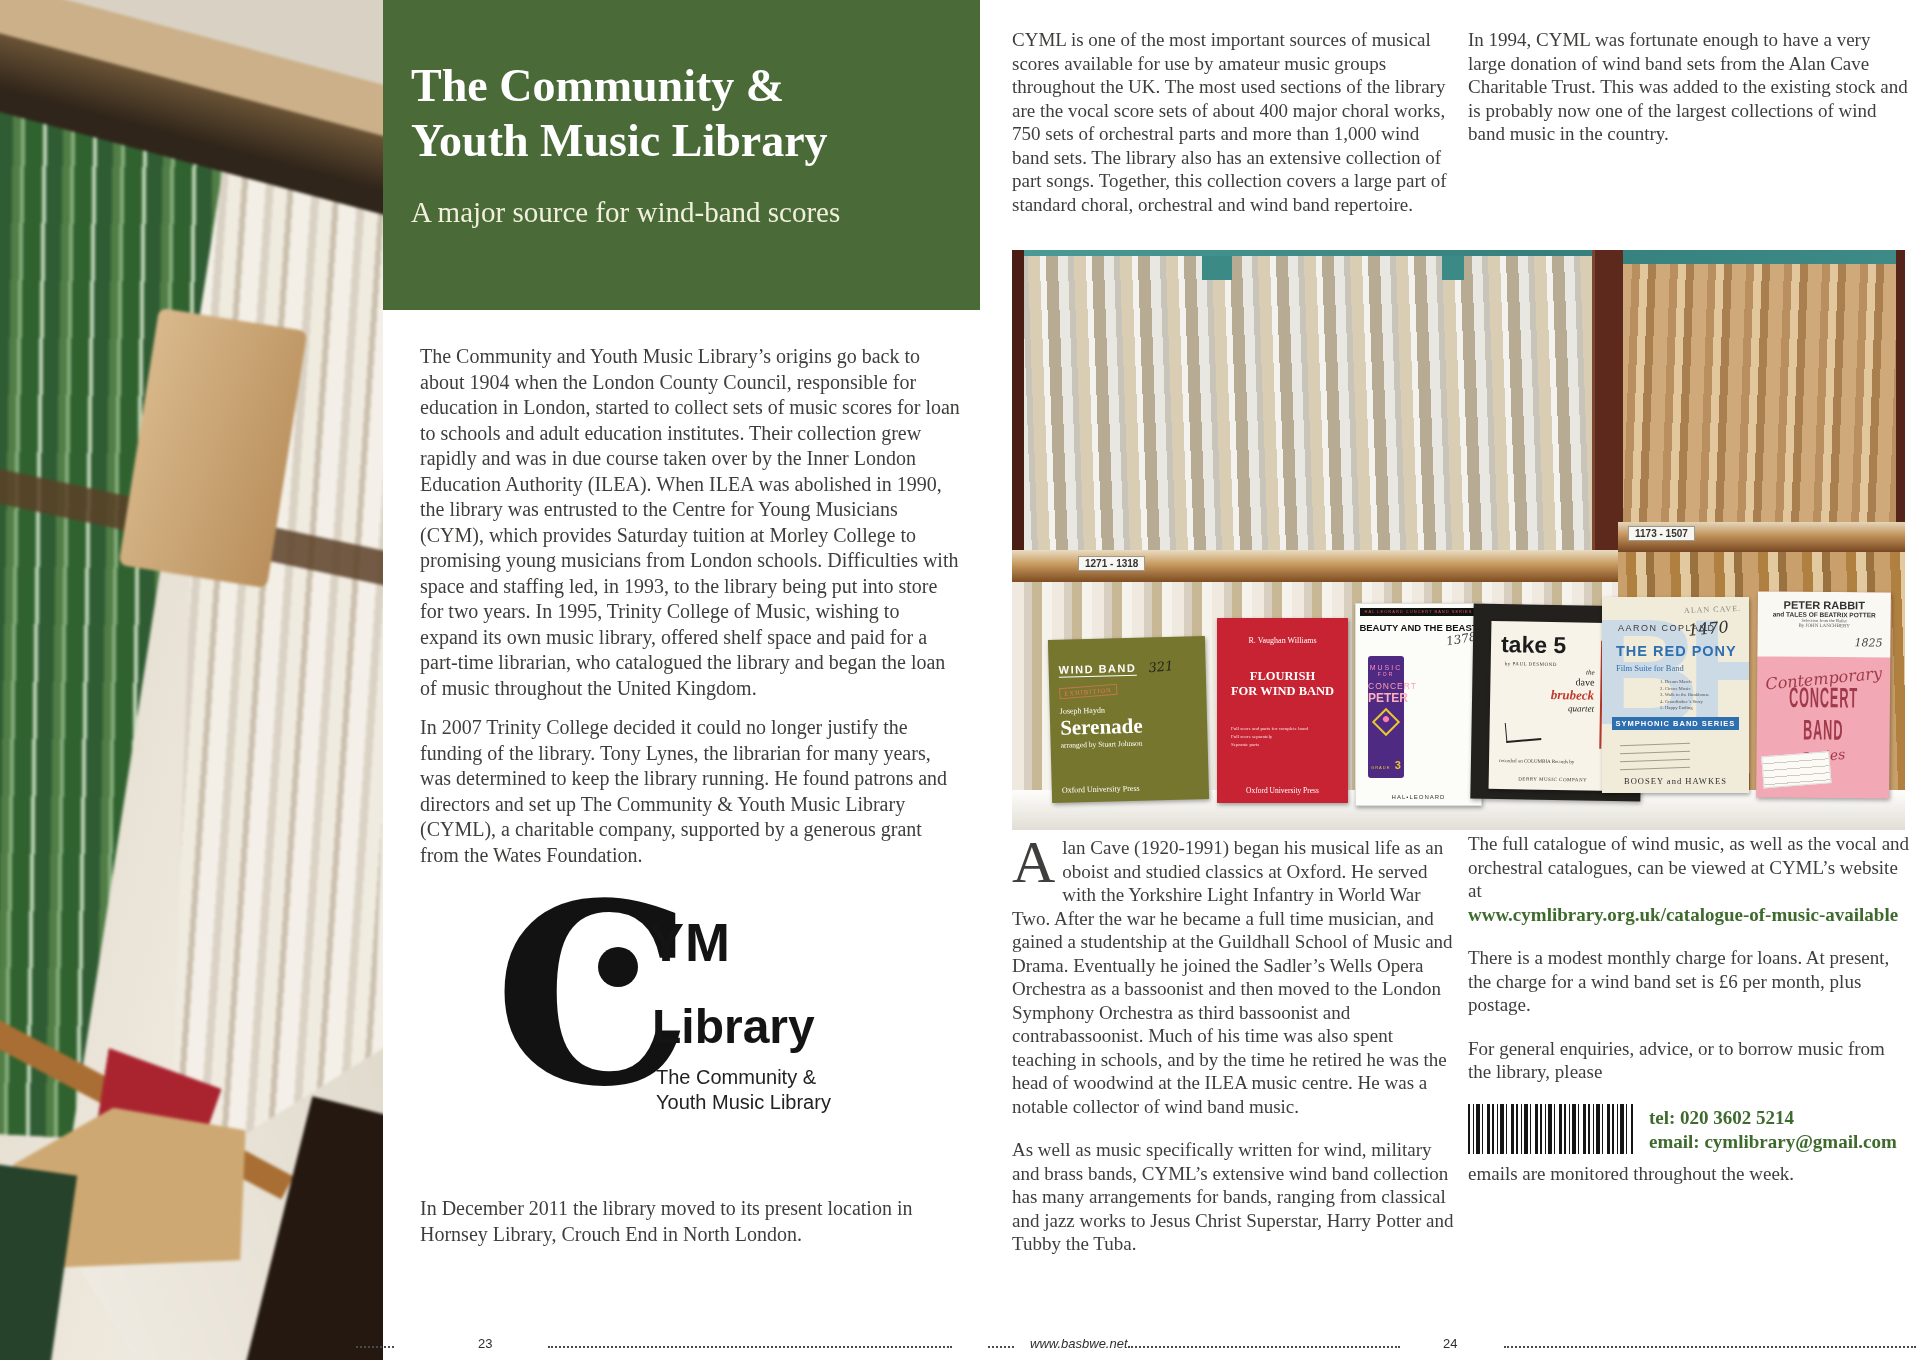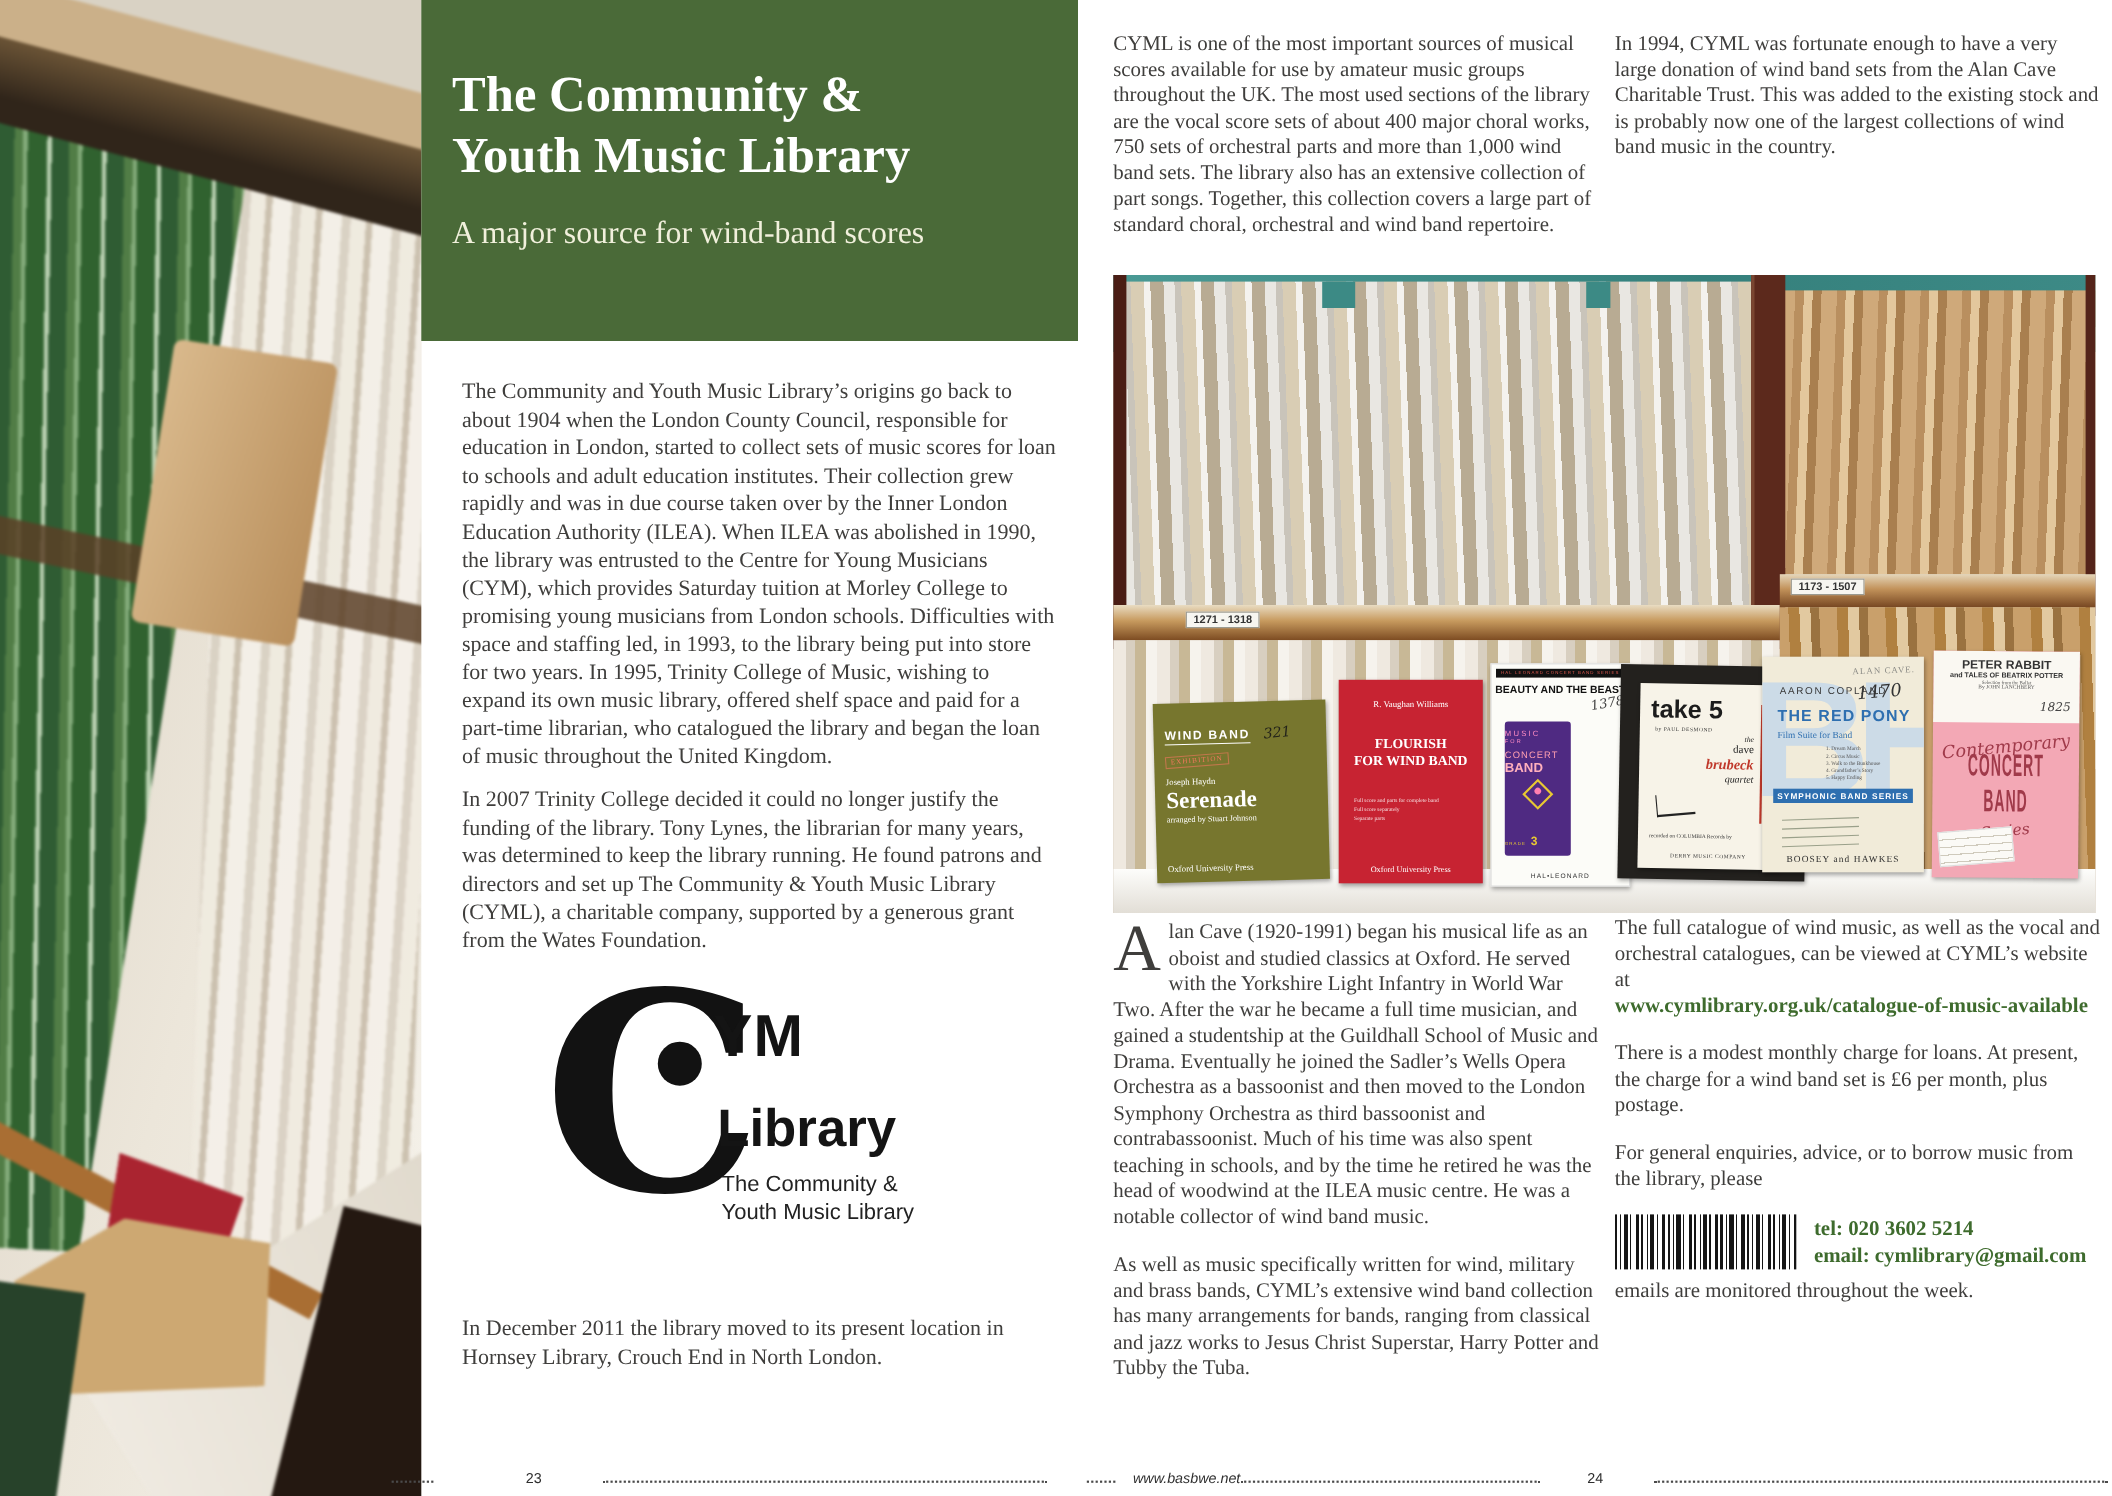--- a/index.html
+++ b/index.html
@@ -106,21 +106,21 @@
   .bk-flourish{left:205px;top:368px;width:131px;height:185px;background:#c72332;color:#fff;text-align:center;padding:8px;}
   .fl-comp{margin-top:10px;font-size:8px;}
   .fl-title{margin-top:24px;font-weight:bold;font-size:12.5px;line-height:15px;}
   .fl-rows{margin-top:26px;font-size:5px;line-height:8px;color:rgba(255,255,255,.85);text-align:left;padding:0 6px;}
   .fl-pub{position:absolute;left:0;right:0;bottom:8px;font-size:7.5px;}
 
   .bk-beauty{left:343px;top:353px;width:127px;height:203px;background:#fcfcf8;border:1px solid #ddd;}
   .bb-bar{left:4px;top:4px;right:4px;height:8px;background:#111;color:#e05a4f;font-size:4px;line-height:8px;text-align:center;letter-spacing:1px;font-family:"Liberation Sans",sans-serif;}
   .bb-title{left:0;right:0;top:18px;text-align:center;font-family:"Liberation Sans",sans-serif;font-weight:bold;font-size:9.5px;color:#111;}
   .bb-num{right:4px;top:28px;font-size:12px;color:#444;transform:rotate(-10deg);}
-  .bb-panel{left:12px;top:52px;width:60px;height:122px;background:#4f2a82;border-radius:3px;}
+  .bb-panel{left:12px;top:52px;width:36px;height:122px;background:#4f2a82;border-radius:3px;text-align:center;}
   .bb-music{margin-top:8px;font-size:7px;color:#ff8cc3;letter-spacing:2px;font-family:"Liberation Sans",sans-serif;}
   .bb-for{font-size:5px;color:#ff8cc3;letter-spacing:2px;font-family:"Liberation Sans",sans-serif;}
   .bb-concert{margin-top:4px;font-size:8.5px;color:#ff9fb0;letter-spacing:1px;font-family:"Liberation Sans",sans-serif;}
   .bb-band{font-size:12px;font-weight:bold;color:#ffb0bd;font-family:"Liberation Sans",sans-serif;}
   .bb-diamond{width:16px;height:16px;border:2px solid #e8c832;transform:rotate(45deg);margin:7px auto 0 auto;position:relative;}
   .bb-circle{position:absolute;left:3px;top:3px;width:6px;height:6px;border-radius:50%;background:#ff7fb0;}
   .bb-grade{position:absolute;left:0;right:0;bottom:5px;color:#e8c832;font-family:"Liberation Sans",sans-serif;}
   .bb-grade .g{font-size:4px;letter-spacing:1px;}
   .bb-grade .n{font-size:11px;font-weight:bold;}
   .bb-pub{left:0;right:0;bottom:5px;text-align:center;font-size:6px;color:#333;letter-spacing:1px;font-family:"Liberation Sans",sans-serif;}
@@ -270,21 +270,21 @@
     </div>
 
     <div class="bk bk-beauty">
       <div class="abs bb-bar">HAL LEONARD CONCERT BAND SERIES</div>
       <div class="abs bb-title">BEAUTY AND THE BEAST</div>
       <div class="abs bb-num hand">1378</div>
       <div class="abs bb-panel">
         <div class="bb-music">MUSIC</div>
         <div class="bb-for">FOR</div>
         <div class="bb-concert">CONCERT</div>
-        <div class="bb-band">BAND</div>
+        <div class="bb-band">PETER</div>
         <div class="bb-diamond">
             <div class="bb-circle"></div>
           </div>
         <div class="bb-grade">
           <span class="g">GRADE</span>
           <span class="n">3</span>
         </div>
       </div>
       <div class="abs bb-pub">HAL•LEONARD</div>
     </div>

